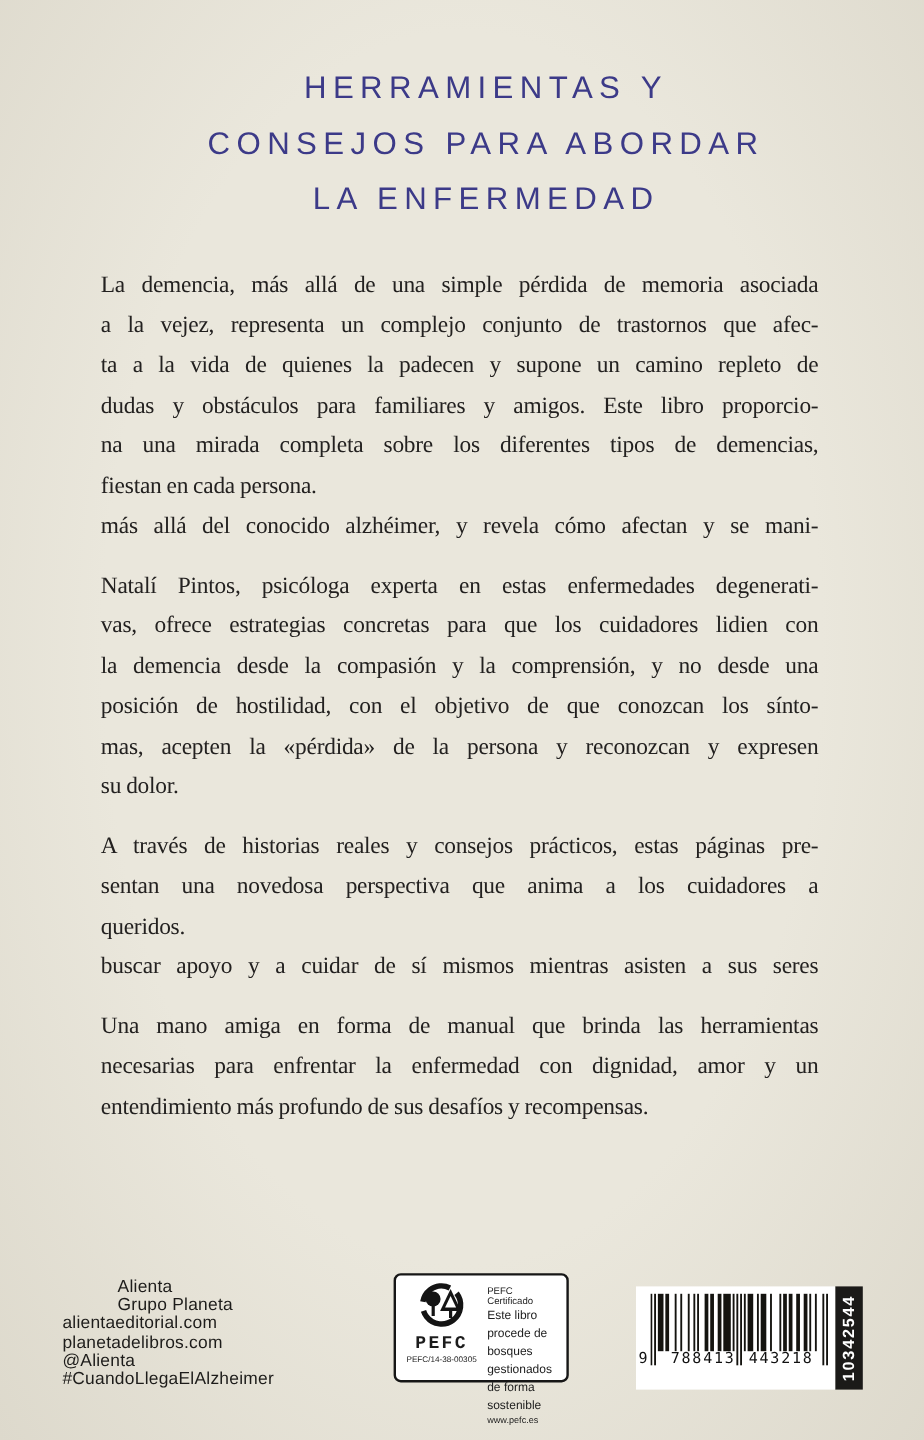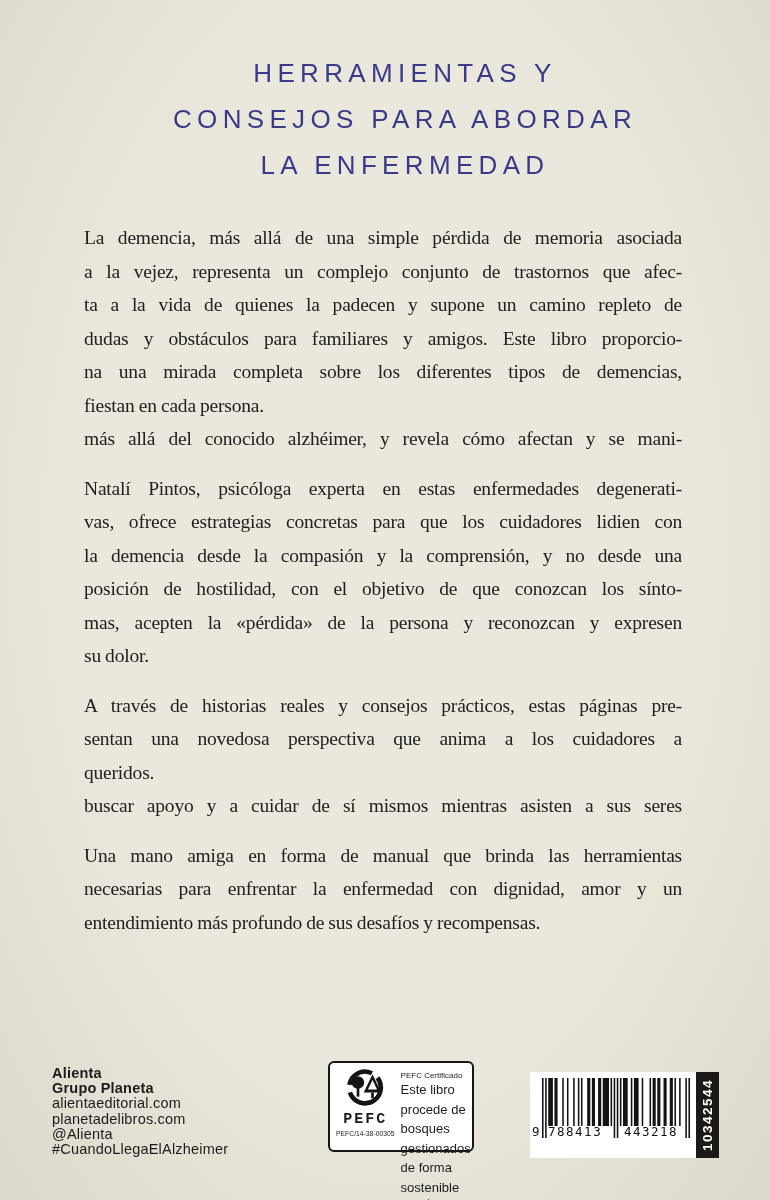--- a/index.html
+++ b/index.html
@@ -38,56 +38,56 @@
   .body-copy .body-line.para-last{
     text-align-last:left;
   }
   
   .publisher{
     position:absolute;left:52px;top:1066px;
     font-size:14.5px;line-height:15.2px;
     letter-spacing:0.2px;
     color:#1d1c1a;
   }
-  .publisher .pub-line.bold{font-weight:700;}
+  .publisher .pub-line.bold{font-weight:400;margin-left:46px;}
   
   .pefc{
     position:absolute;left:328px;top:1061px;
     width:146px;height:91px;box-sizing:border-box;
     background:#ffffff;border:2px solid #161616;border-radius:6px;
     display:flex;flex-direction:row;
     padding:5px 6px 4px 6px;gap:4px;
     color:#1c1c1c;
   }
   .pefc-left{width:64px;display:flex;flex-direction:column;align-items:center;}
   .pefc-logo{width:50px;height:44px;}
   .pefc-word{font-weight:700;font-size:15px;letter-spacing:2px;line-height:16px;font-family:Liberation Mono, monospace;}
   .pefc-cert{font-size:6.8px;letter-spacing:0;margin-top:2px;white-space:nowrap;}
   .pefc-right{flex:1;display:flex;flex-direction:column;justify-content:flex-start;padding:3px 0 4px 2px;}
   .pefc-title{font-size:8px;}
-  .pefc-desc{font-size:13px;line-height:1.5;}
+  .pefc-desc{font-size:10px;line-height:1.5;}
   .pefc-url{font-size:7.6px;}
   
   .barcode{
     position:absolute;left:530px;top:1072px;
     display:flex;flex-direction:row;
     height:86px;
   }
   .barcode-white{
     position:relative;width:166px;height:86px;background:#ffffff;
     box-sizing:border-box;
   }
   .barcode-bars{position:absolute;left:12px;top:6px;width:148px;height:60px;}
   .barcode-digits{
     position:absolute;left:12px;top:52px;width:148px;height:16px;
     font-family:"DejaVu Sans Mono",monospace;
     font-size:12.5px;color:#111;
   }
   .barcode-digits .d9{position:absolute;left:-10px;top:0;}
-  .barcode-digits .dg1{position:absolute;left:6px;top:0;width:76px;text-align:left;letter-spacing:1.5px;}
+  .barcode-digits .dg1{position:absolute;left:6px;top:0;width:76px;text-align:center;letter-spacing:1.5px;}
   .barcode-digits .dg2{position:absolute;left:77px;top:0;width:64px;text-align:center;letter-spacing:1.5px;}
   .barcode-strip{
     width:23px;height:86px;background:#1b1a18;
     display:flex;align-items:center;justify-content:center;
   }
   .barcode-strip .side-num{
     writing-mode:vertical-rl;
     transform:rotate(180deg);
     color:#ffffff;
     font-size:13.5px;font-weight:700;letter-spacing:1.5px;

